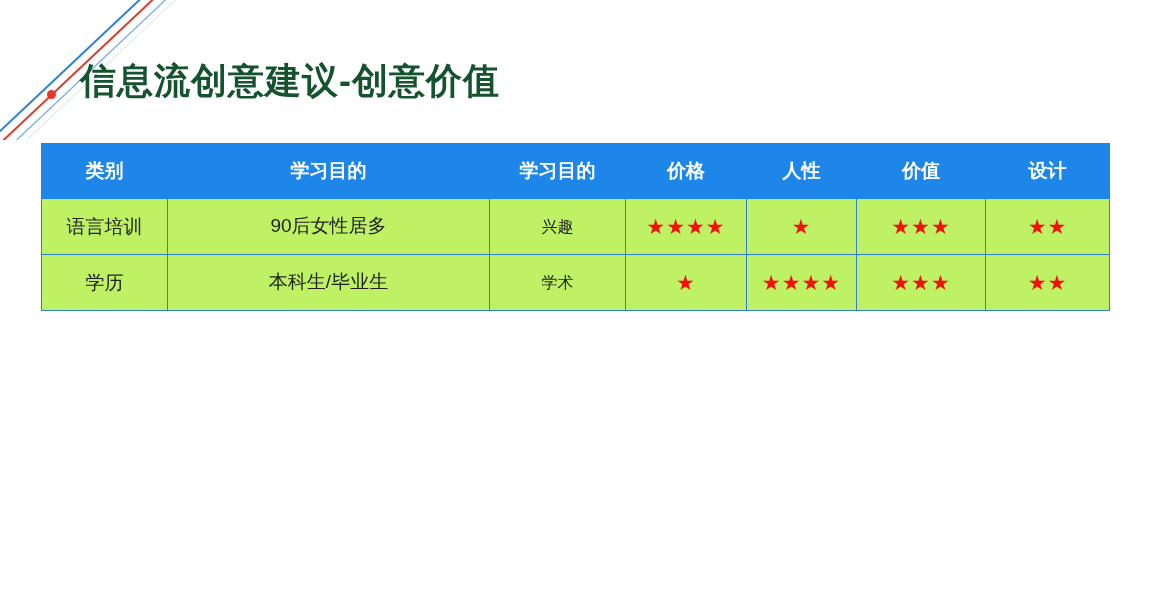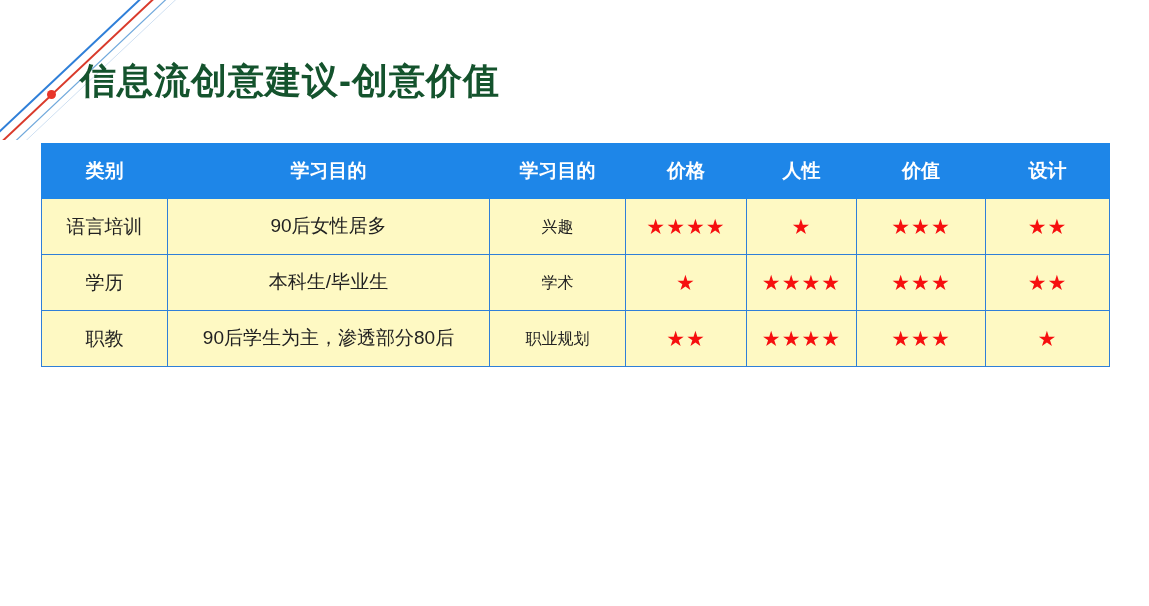--- a/index.html
+++ b/index.html
@@ -30,21 +30,21 @@
   th,td{
     border:1px solid #2f7fd8;
     text-align:center;vertical-align:middle;
     color:#222;
     font-size:17px;
   }
   thead th{
     background:#1e86e8;color:#ffffff;font-weight:bold;
     height:52px;font-size:19px;border:1px solid #1e86e8;
   }
-  tbody td{height:53px;background:#fef9c3;}
+  tbody td{height:53px;background:#bef264;}
   tbody tr.tall td{height:150px;}
   .cat{font-size:19px;}
   .aud{font-size:19px;line-height:1.5;}
   .purpose{font-size:16px;line-height:1.5;}
   .stars{color:#f60f0f;font-size:21px;letter-spacing:1px;white-space:nowrap;}
   
   col.c0{width:126px;}
   col.c1{width:322px;}
   col.c2{width:136px;}
   col.c3{width:121px;}
@@ -101,24 +101,15 @@
       </tr>
       <tr>
         <td class="cat">学历</td>
         <td class="aud">本科生/毕业生</td>
         <td class="purpose">学术</td>
         <td class="stars">★</td>
         <td class="stars">★★★★</td>
         <td class="stars">★★★</td>
         <td class="stars">★★</td>
       </tr>
-      <tr>
-        <td class="cat">职教</td>
-        <td class="aud">90后学生为主，渗透部分80后</td>
-        <td class="purpose">职业规划</td>
-        <td class="stars">★★</td>
-        <td class="stars">★★★★</td>
-        <td class="stars">★★★</td>
-        <td class="stars">★</td>
-      </tr>
     </tbody>
   </table>
 </div>
 
 </body></html>

